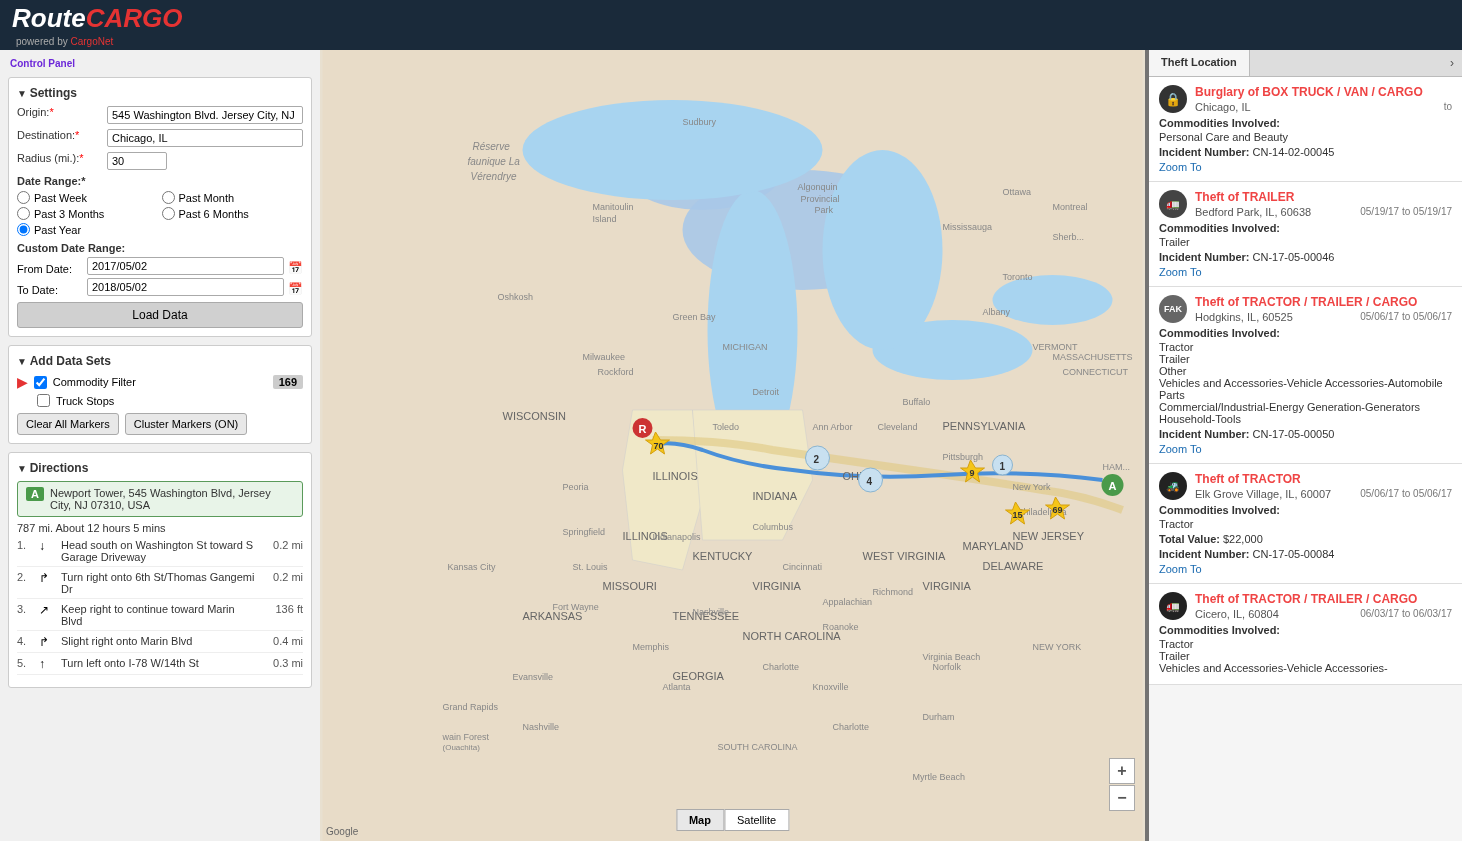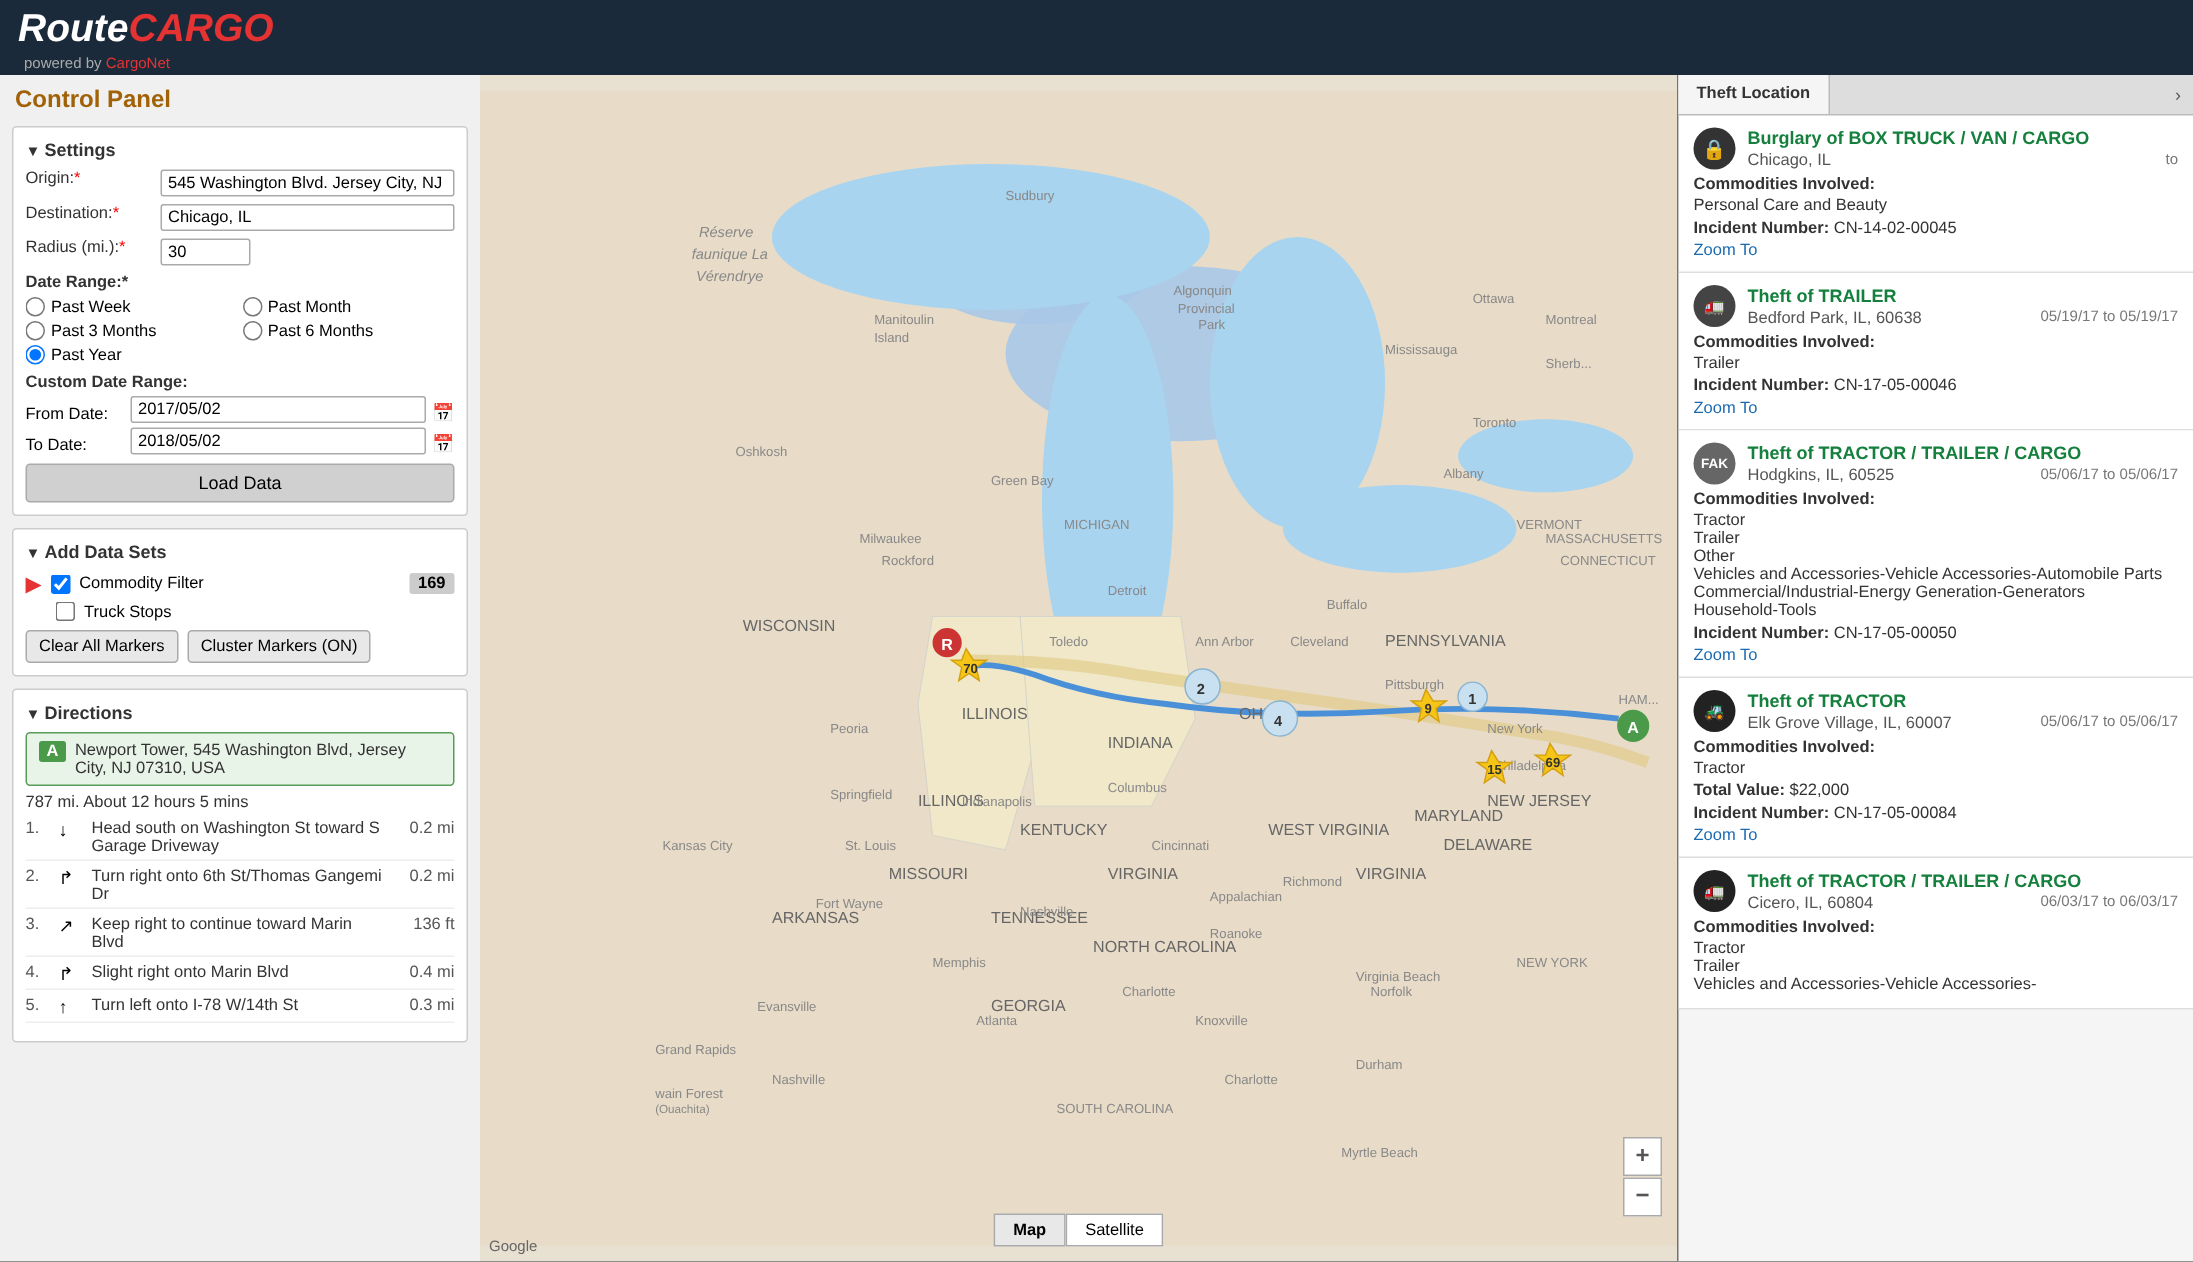--- a/index.html
+++ b/index.html
@@ -29,24 +29,24 @@
     
     #left-panel {
       width: 320px;
       background: #f0f0f0;
       display: flex;
       flex-direction: column;
       overflow-y: auto;
       flex-shrink: 0;
     }
     #left-panel h2 {
-      font-size: 16px;
+      font-size: 10px;
       font-weight: bold;
       padding: 8px 10px 4px;
-      color: #a16207;
+      color: #6d28d9;
     }
 
     .section {
       background: white;
       margin: 4px 8px;
       padding: 8px;
       border: 1px solid #ccc;
       border-radius: 3px;
     }
     .section-title {
@@ -162,26 +162,26 @@
     }
 
     
     #map-svg {
       width: 100%;
       height: 100%;
     }
 
     
     #right-panel {
-      width: 344px;
+      width: 317px;
       background: #f5f5f5;
       display: flex;
       flex-direction: column;
       flex-shrink: 0;
-      border-left: 1px solid #737373;
+      border-left: 4px solid #737373;
     }
     #right-panel-tabs {
       display: flex;
       background: #ddd;
       border-bottom: 1px solid #bbb;
     }
     .panel-tab {
       padding: 6px 12px;
       font-size: 11px;
       cursor: pointer;
@@ -228,21 +228,21 @@
       font-size: 13px;
       flex-shrink: 0;
       font-weight: bold;
     }
     .incident-icon.box { background: #333; }
     .incident-icon.trailer { background: #444; }
     .incident-icon.tractor { background: #222; }
     .incident-icon.fak { background: #555; font-size: 8px; }
 
     .incident-title-block { flex: 1; }
-    .incident-title { font-size: 12px; font-weight: bold; color: #15803d; margin-bottom: 2px; }
+    .incident-title { font-size: 12px; font-weight: bold; color: #ef4444; margin-bottom: 2px; }
     .incident-location { font-size: 11px; color: #555; display: flex; justify-content: space-between; }
     .incident-date { font-size: 10px; color: #777; }
 
     .incident-body { font-size: 11px; color: #333; margin-top: 4px; }
     .incident-label { font-weight: bold; font-size: 11px; }
     .incident-commodities { margin: 2px 0; }
     .incident-number { margin-top: 3px; }
     .incident-zoom { color: #1a6ab0; cursor: pointer; font-size: 11px; margin-top: 3px; display: inline-block; }
 
     

